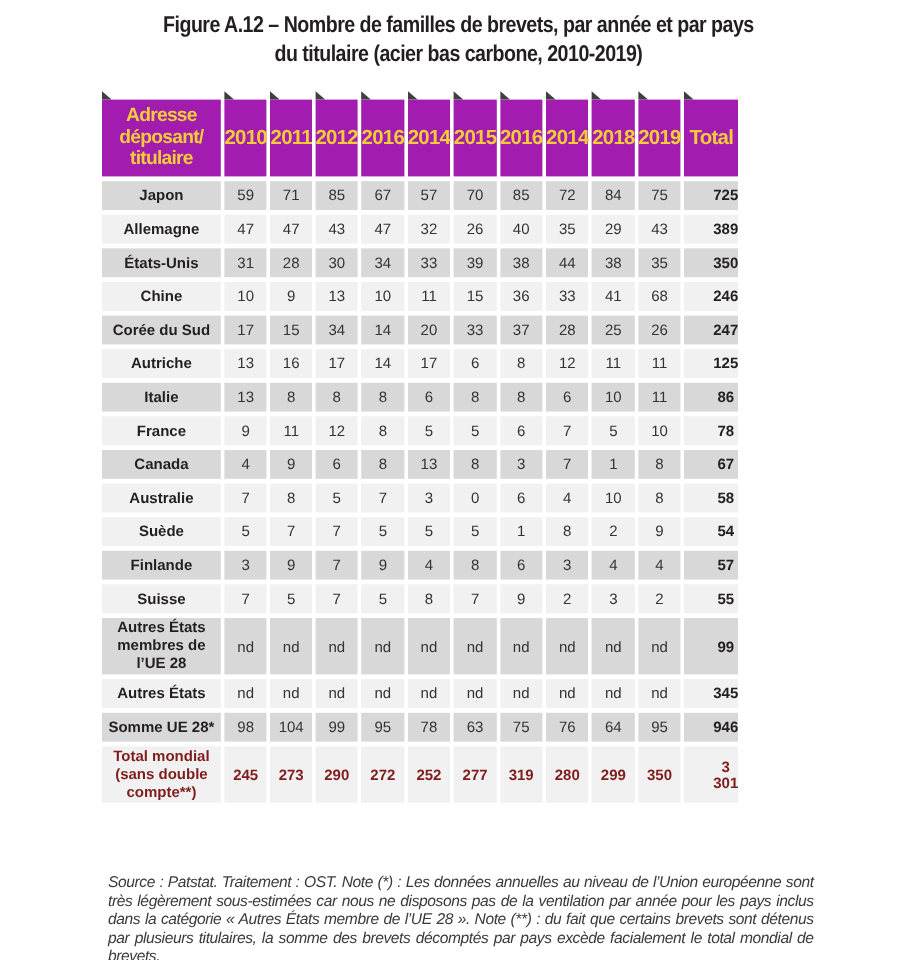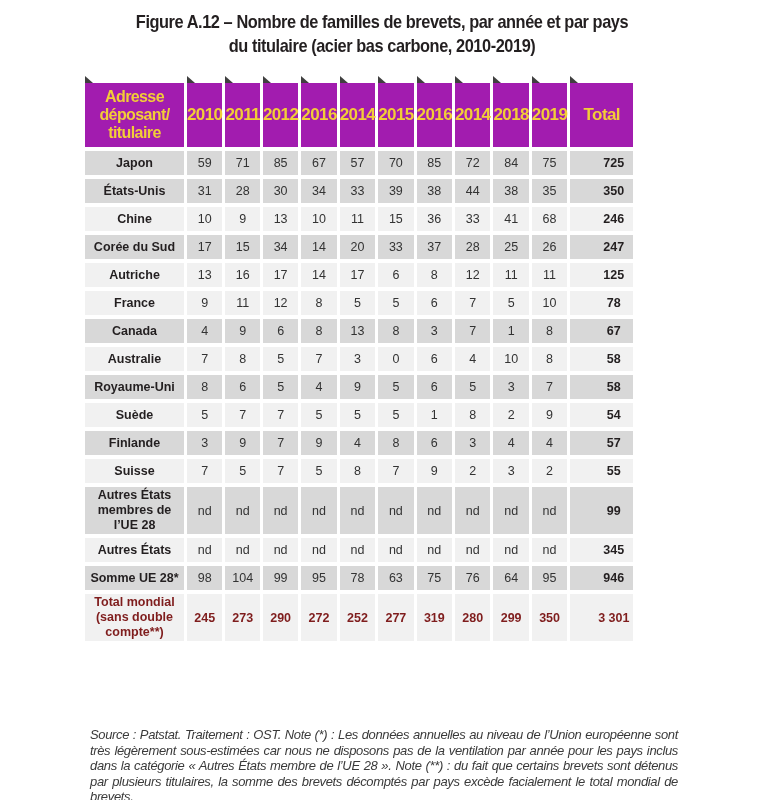--- a/index.html
+++ b/index.html
@@ -24,21 +24,21 @@
     }
     .grid th::before {
       content: ""; position: absolute; left: 0; top: -7px;
       width: 0; height: 0;
       border-left: 0 solid transparent;
       border-right: 8px solid transparent;
       border-bottom: 7px solid #3f3f3f;
     }
     .grid th.lbl { width: 99px; font-size: 16px; }
     .grid th.yr { width: 30px; }
-    .grid th.tot { width: 63px; }
+    .grid th.tot { width: 45px; }
     .grid td {
       height: 24px; padding: 0; text-align: center; vertical-align: middle;
       font-size: 12.5px; color: #333333;
     }
     .grid td.lbl { font-weight: bold; color: #231f20; font-size: 12.5px; line-height: 15px; margin-left: 24px; }
     .grid td.tot { font-weight: bold; color: #231f20; padding-left: 24px; }
     .grid tr.dark td { background: #d8d8d8; }
     .grid tr.light td { background: #f1f1f1; }
     .grid tr.tall td { height: 47px; }
     .grid tr.boldrow td { font-weight: bold; color: #7f1d1d; }
@@ -81,20 +81,34 @@
         <td>85</td>
         <td>67</td>
         <td>57</td>
         <td>70</td>
         <td>85</td>
         <td>72</td>
         <td>84</td>
         <td>75</td>
         <td class="tot">725</td>
       </tr>
+      <tr class="light">
+        <td class="lbl">Allemagne</td>
+        <td>47</td>
+        <td>47</td>
+        <td>43</td>
+        <td>47</td>
+        <td>32</td>
+        <td>26</td>
+        <td>40</td>
+        <td>35</td>
+        <td>29</td>
+        <td>43</td>
+        <td class="tot">389</td>
+      </tr>
       <tr class="dark">
         <td class="lbl">États-Unis</td>
         <td>31</td>
         <td>28</td>
         <td>30</td>
         <td>34</td>
         <td>33</td>
         <td>39</td>
         <td>38</td>
         <td>44</td>
@@ -137,20 +151,34 @@
         <td>17</td>
         <td>14</td>
         <td>17</td>
         <td>6</td>
         <td>8</td>
         <td>12</td>
         <td>11</td>
         <td>11</td>
         <td class="tot">125</td>
       </tr>
+      <tr class="dark">
+        <td class="lbl">Italie</td>
+        <td>13</td>
+        <td>8</td>
+        <td>8</td>
+        <td>8</td>
+        <td>6</td>
+        <td>8</td>
+        <td>8</td>
+        <td>6</td>
+        <td>10</td>
+        <td>11</td>
+        <td class="tot">86</td>
+      </tr>
       <tr class="light">
         <td class="lbl">France</td>
         <td>9</td>
         <td>11</td>
         <td>12</td>
         <td>8</td>
         <td>5</td>
         <td>5</td>
         <td>6</td>
         <td>7</td>
@@ -177,34 +205,20 @@
         <td>7</td>
         <td>8</td>
         <td>5</td>
         <td>7</td>
         <td>3</td>
         <td>0</td>
         <td>6</td>
         <td>4</td>
         <td>10</td>
         <td>8</td>
-        <td class="tot">58</td>
-      </tr>
-      <tr class="dark">
-        <td class="lbl">Royaume-Uni</td>
-        <td>8</td>
-        <td>6</td>
-        <td>5</td>
-        <td>4</td>
-        <td>9</td>
-        <td>5</td>
-        <td>6</td>
-        <td>5</td>
-        <td>3</td>
-        <td>7</td>
         <td class="tot">58</td>
       </tr>
       <tr class="light">
         <td class="lbl">Suède</td>
         <td>5</td>
         <td>7</td>
         <td>7</td>
         <td>5</td>
         <td>5</td>
         <td>5</td>

